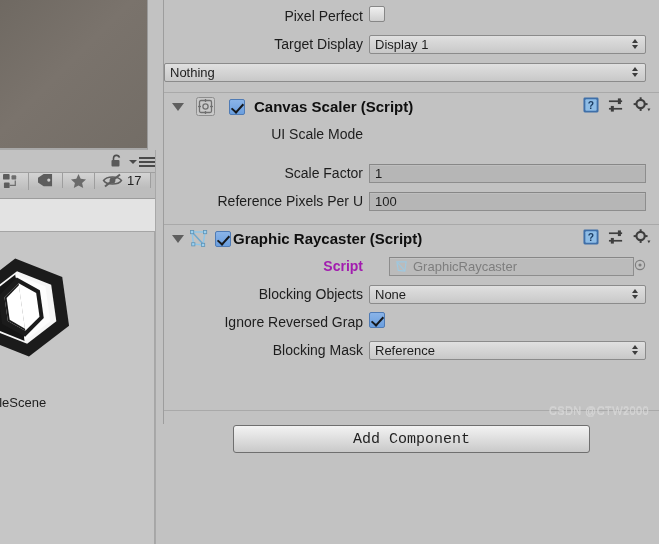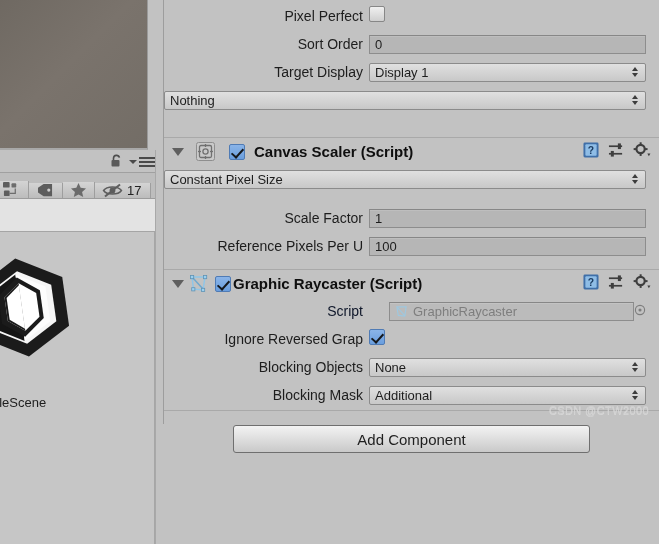--- a/index.html
+++ b/index.html
@@ -54,21 +54,21 @@
     width: 0; height: 0;
     border-left: 4px solid transparent;
     border-right: 4px solid transparent;
     border-top: 4px solid #4a4a4a;
   }
 
   #panel-toolbar {
     position: absolute; left: 0; top: 172px;
     width: 155px; height: 27px;
     display: flex;
-    align-items: flex-end;
+    align-items: flex-start;
     background: #bdbdbd;
     border-top: 1px solid #a0a0a0;
     border-bottom: 1px solid #9c9c9c;
   }
   .tb-btn {
     flex: 0 0 auto;
     display: flex; align-items: center; justify-content: center;
     border-right: 1px solid #9e9e9e;
     background: linear-gradient(#d4d4d4, #bcbcbc);
     color: #555;
@@ -121,21 +121,21 @@
   }
   .prop-label {
     width: 205px;
     padding-right: 6px;
     text-align: right;
     font-size: 14px;
     color: #1d1d1d;
     white-space: nowrap;
     overflow: hidden;
   }
-  .prop-label.dim { color: #0f172a; }
+  .prop-label.dim { color: #a21caf; font-weight: bold; }
   .prop-field { flex: 1; padding-right: 13px; }
 
   .u-input {
     height: 19px;
     background: #b6b6b6;
     border: 1px solid #8d8d8d;
     border-top-color: #878787;
     font-size: 13px;
     color: #1d1d1d;
     display: flex; align-items: center;
@@ -229,21 +229,21 @@
   .header-tools {
     position: absolute; right: 8px; top: 50%;
     transform: translateY(-50%);
     display: flex; align-items: center; gap: 9px;
   }
 
   #add-component-wrap {
     position: absolute; left: 0; right: 0; top: 410px;
     border-top: 1px solid #a9a9a9;
     padding-top: 14px;
-    display: flex; justify-content: center;
+    display: flex; justify-content: center; font-family: Liberation Mono, monospace;
   }
   #add-component-button {
     width: 357px; height: 28px;
     background: linear-gradient(#f3f3f3, #c9c9c9);
     border: 1px solid #6f6f6f;
     border-radius: 3px;
     display: flex; align-items: center; justify-content: center;
     font-size: 15px;
     color: #1f1f1f;
     cursor: pointer;
@@ -345,26 +345,20 @@
 
     <div style="padding-top:2px;">
 
       <div class="prop-row">
         <div class="prop-label">Pixel Perfect</div>
         <div class="prop-field">
           <span class="u-checkbox"></span>
         </div>
       </div>
 
-      <div class="prop-row">
-        <div class="prop-label">Sort Order</div>
-        <div class="prop-field">
-          <div class="u-input">0</div>
-        </div>
-      </div>
 
       <div class="prop-row">
         <div class="prop-label">Target Display</div>
         <div class="prop-field">
           <div class="u-dropdown">
             <span>Display 1</span>
             <span class="dd-arrows">
                 <i class="up"></i>
                 <i class="dn"></i>
               </span>
@@ -378,21 +372,21 @@
             <span>Nothing</span>
             <span class="dd-arrows">
                 <i class="up"></i>
                 <i class="dn"></i>
               </span>
           </div>
         </div>
       </div>
     </div>
 
-    <div class="comp-header" style="margin-top:23px;gap:7px;">
+    <div class="comp-header" style="margin-top:6px;gap:7px;">
       <span class="foldout"></span>
       <span class="comp-icon">
         <svg viewBox="0 0 19 19" width="19" height="19">
           <rect x="0.5" y="0.5" width="18" height="18" rx="2" fill="#c9c9c9" stroke="#8e8e8e"></rect>
           <rect x="3.5" y="3.5" width="12" height="12" rx="1.5" fill="none" stroke="#707070" stroke-width="1.3"></rect>
           <circle cx="9.5" cy="9.5" r="2.6" fill="none" stroke="#707070" stroke-width="1.3"></circle>
           <line x1="9.5" y1="2" x2="9.5" y2="5" stroke="#707070" stroke-width="1.3"></line>
           <line x1="9.5" y1="14" x2="9.5" y2="17" stroke="#707070" stroke-width="1.3"></line>
           <line x1="2" y1="9.5" x2="5" y2="9.5" stroke="#707070" stroke-width="1.3"></line>
           <line x1="14" y1="9.5" x2="17" y2="9.5" stroke="#707070" stroke-width="1.3"></line>
@@ -425,29 +419,21 @@
             <rect x="0.6" y="6.5" width="3" height="2.1" fill="#3e3e3e"></rect>
             <rect x="12.4" y="6.5" width="3" height="2.1" fill="#3e3e3e"></rect>
             <path d="M15.2 12.2 L18.4 12.2 L16.8 15.2 Z" fill="#3e3e3e"></path>
           </svg>
         </span>
       </span>
     </div>
 
     <div>
       <div class="prop-row">
-        <div class="prop-field">
-          <div class="u-dropdown">
-            <span>Constant Pixel Size</span>
-            <span class="dd-arrows">
-                <i class="up"></i>
-                <i class="dn"></i>
-              </span>
-          </div>
-        </div>
+        <div class="prop-label">UI Scale Mode</div>
       </div>
 
       <div style="height:11px;"></div>
 
       <div class="prop-row">
         <div class="prop-label">Scale Factor</div>
         <div class="prop-field">
           <div class="u-input">1</div>
         </div>
       </div>
@@ -520,44 +506,44 @@
           <span>
             <svg viewBox="0 0 13 13" width="12" height="12">
               <circle cx="6.5" cy="6.5" r="5" fill="none" stroke="#7d7d7d" stroke-width="1.2"></circle>
               <circle cx="6.5" cy="6.5" r="1.7" fill="#7d7d7d"></circle>
             </svg>
           </span>
         </div>
       </div>
 
       <div class="prop-row">
-        <div class="prop-label">Ignore Reversed Grap</div>
-        <div class="prop-field">
-          <span class="u-checkbox checked"></span>
-        </div>
-      </div>
-
-      <div class="prop-row">
         <div class="prop-label">Blocking Objects</div>
         <div class="prop-field">
           <div class="u-dropdown">
             <span>None</span>
             <span class="dd-arrows">
                 <i class="up"></i>
                 <i class="dn"></i>
               </span>
           </div>
         </div>
       </div>
 
       <div class="prop-row">
+        <div class="prop-label">Ignore Reversed Grap</div>
+        <div class="prop-field">
+          <span class="u-checkbox checked"></span>
+        </div>
+      </div>
+
+      <div class="prop-row">
         <div class="prop-label">Blocking Mask</div>
         <div class="prop-field">
           <div class="u-dropdown">
-            <span>Additional</span>
+            <span>Reference</span>
             <span class="dd-arrows">
                 <i class="up"></i>
                 <i class="dn"></i>
               </span>
           </div>
         </div>
       </div>
     </div>
 
     <div id="add-component-wrap">

